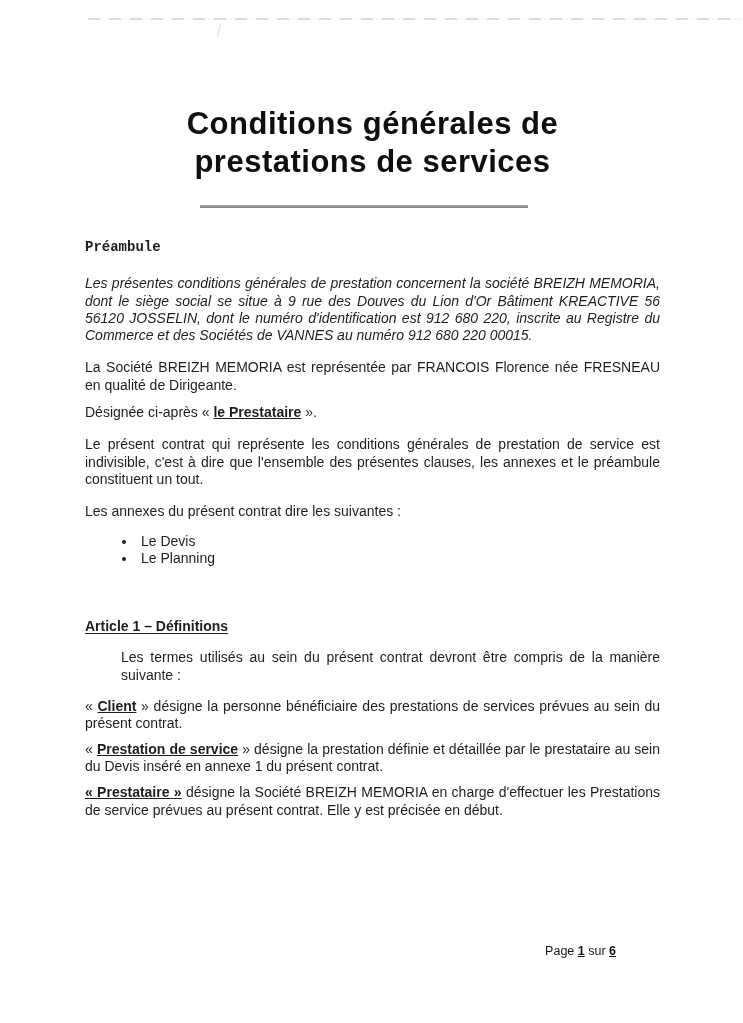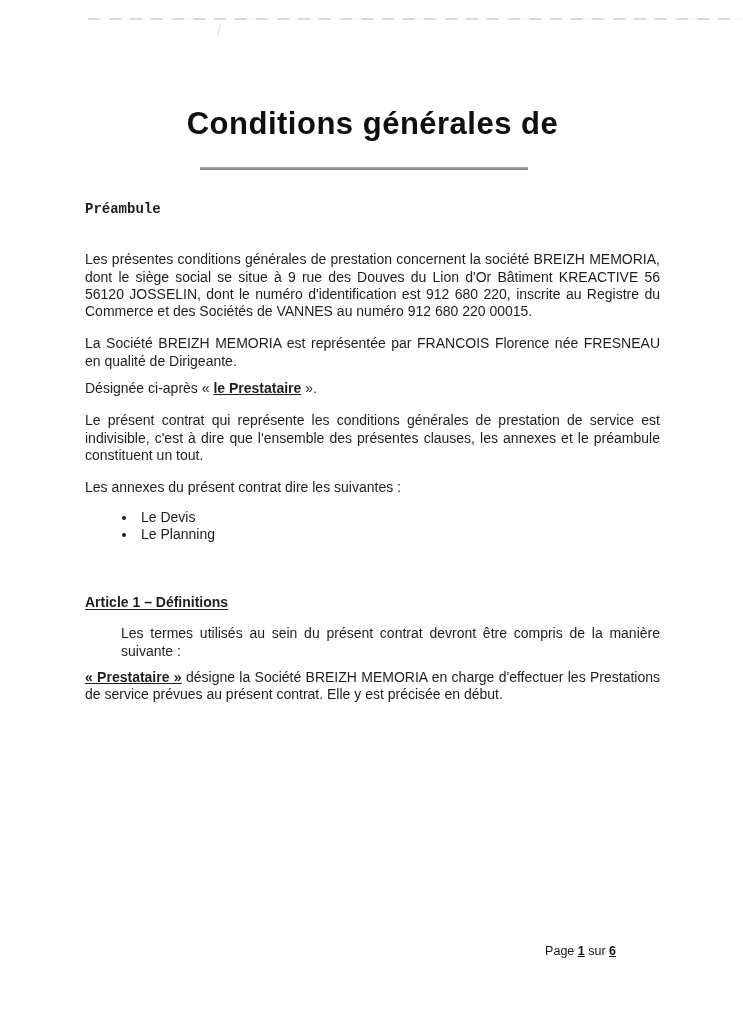--- a/index.html
+++ b/index.html
@@ -63,21 +63,21 @@
     line-height: 17.3px;
     font-weight: bold;
     font-family: Liberation Mono, monospace;
   }
   p.body {
     margin: 15px 0 0 0;
     font-size: 14px;
     line-height: 17.3px;
     text-align: justify;
   }
-  p.body.first-after-heading { margin-top: 33px; }
+  p.body.first-after-heading { margin-top: 19px; font-style: italic; }
   p.body.tight { margin-top: 10px; }
   p.body.def2 { margin-top: 8px; }
   p.body.def3 { margin-top: 9px; }
   ul.annex-list {
     margin: 12px 0 0 0;
     padding-left: 52px;
     list-style: disc;
   }
   ul.annex-list li {
     font-size: 14px;
@@ -109,20 +109,21 @@
 
 <div class="page">
 
   <div class="scan-line"></div>
   <div class="scan-mark"></div>
 
   <div class="content">
 
     <h1 class="doc-title">
       <span class="title-line">Conditions générales de</span>
+      <span class="title-line">prestations de services</span>
     </h1>
 
     <div class="title-rule"></div>
 
     <h2 class="h-preamble">Préambule</h2>
 
     <p class="body first-after-heading">Les présentes conditions générales de prestation concernent la société BREIZH MEMORIA, dont le siège social se situe à 9 rue des Douves du Lion d'Or Bâtiment KREACTIVE 56 56120 JOSSELIN, dont le numéro d'identification est 912 680 220, inscrite au Registre du Commerce et des Sociétés de VANNES au numéro 912 680 220 00015.</p>
 
     <p class="body">La Société BREIZH MEMORIA est représentée par FRANCOIS Florence née FRESNEAU en qualité de Dirigeante.</p>
 
@@ -134,21 +135,23 @@
 
     <ul class="annex-list">
       <li>Le Devis</li>
       <li>Le Planning</li>
     </ul>
 
     <h2 class="article-heading">Article 1 – Définitions</h2>
 
     <p class="body intro">Les termes utilisés au sein du présent contrat devront être compris de la manière suivante :</p>
 
+    <p class="body def1"><span>« </span><b>Client</b><span> »</span><span> désigne la personne bénéficiaire des prestations de services prévues au sein du présent contrat.</span></p>
 
+    <p class="body def2"><span>« </span><b>Prestation de service</b><span> »</span><span> désigne la prestation définie et détaillée par le prestataire au sein du Devis inséré en annexe 1 du présent contrat.</span></p>
 
     <p class="body def3"><span></span><b>« Prestataire »</b><span></span><span> désigne la Société BREIZH MEMORIA en charge d'effectuer les Prestations de service prévues au présent contrat. Elle y est précisée en début.</span></p>
 
   </div>
 
   <div class="page-footer"><span>Page </span><b>1</b><span> sur </span><b>6</b></div>
 
 </div>
 
 </body></html>

